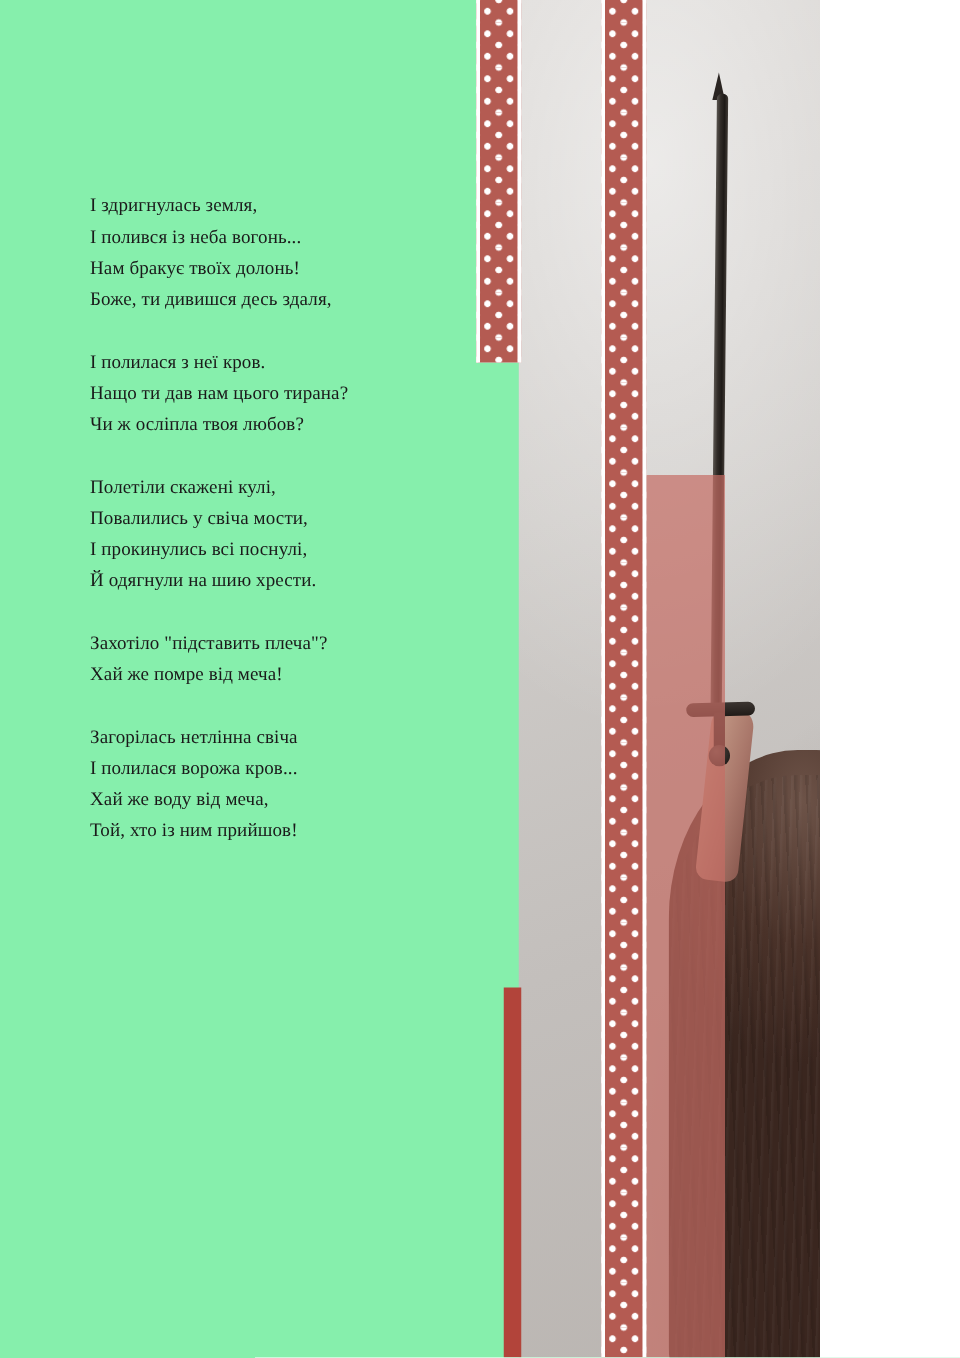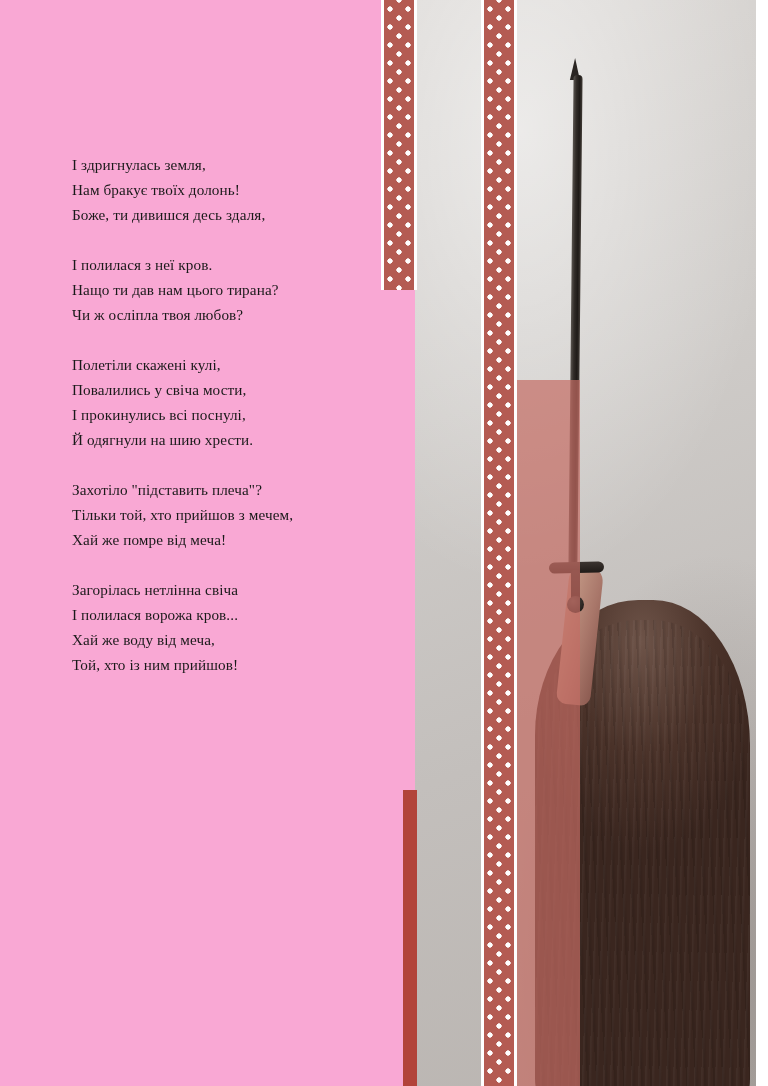--- a/index.html
+++ b/index.html
@@ -5,24 +5,24 @@
   html, body {
     margin: 0;
     padding: 0;
     background: #ffffff;
   }
   body {
     font-family: "Liberation Serif", serif;
   }
   .page {
     position: relative;
-    width: 756px;
+    width: 656px;
     height: 1086px;
     overflow: hidden;
-    background: #f9a8d4;
+    background: #86efac;
   }
 
   
   .photo-panel {
     position: absolute;
     top: 0;
     left: 415px;
     width: 353px;
     height: 1086px;
     overflow: hidden;
@@ -235,40 +235,40 @@
   <div class="ribbon ribbon-b">
     <div class="ribbon-inner"></div>
     <div class="ribbon-edge-l"></div>
     <div class="ribbon-edge-r"></div>
   </div>
 
   <div class="poem">
 
     <div class="stanza">
       <div class="line">І здригнулась земля,</div>
+      <div class="line">І полився із неба вогонь...</div>
       <div class="line">Нам бракує твоїх долонь!</div>
       <div class="line">Боже, ти дивишся десь здаля,</div>
     </div>
 
     <div class="stanza">
       <div class="line">І полилася з неї кров.</div>
       <div class="line">Нащо ти дав нам цього тирана?</div>
       <div class="line">Чи ж осліпла твоя любов?</div>
     </div>
 
     <div class="stanza">
       <div class="line">Полетіли скажені кулі,</div>
       <div class="line">Повалились у свіча мости,</div>
       <div class="line">І прокинулись всі поснулі,</div>
       <div class="line">Й одягнули на шию хрести.</div>
     </div>
 
     <div class="stanza">
       <div class="line">Захотіло "підставить плеча"?</div>
-      <div class="line">Тільки той, хто прийшов з мечем,</div>
       <div class="line">Хай же помре від меча!</div>
     </div>
 
     <div class="stanza">
       <div class="line">Загорілась нетлінна свіча</div>
       <div class="line">І полилася ворожа кров...</div>
       <div class="line">Хай же воду від меча,</div>
       <div class="line">Той, хто із ним прийшов!</div>
     </div>
 

